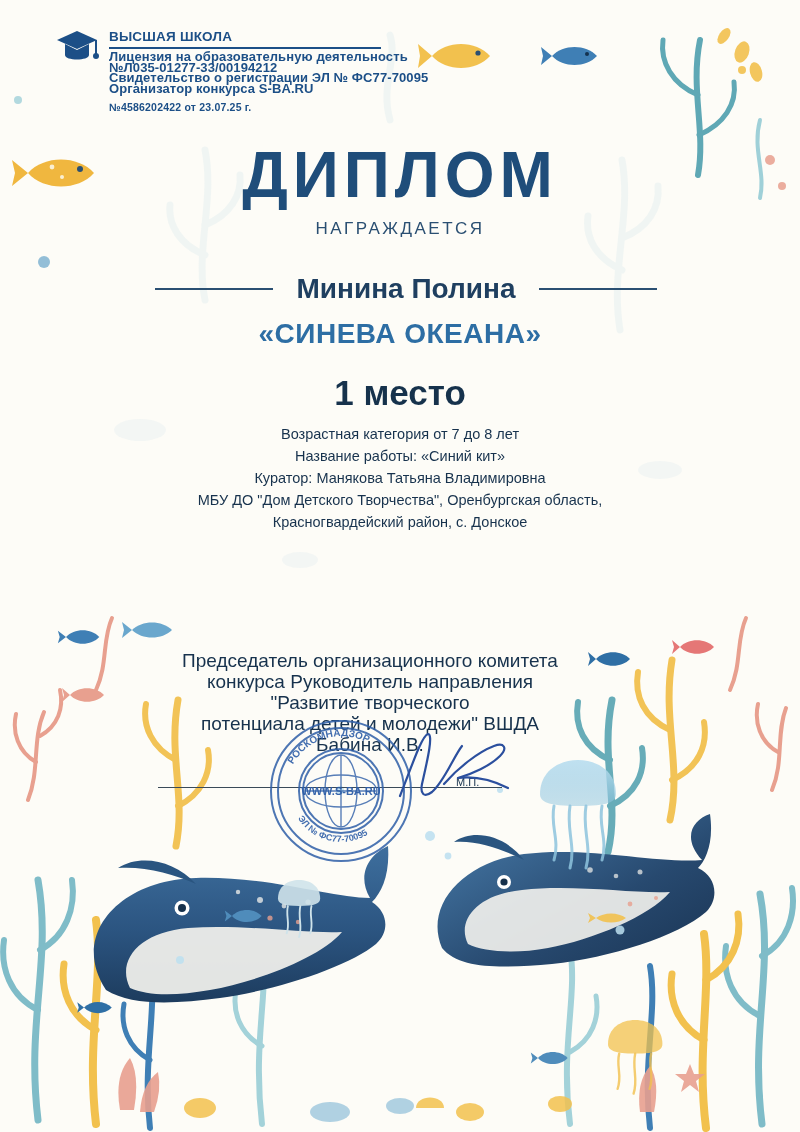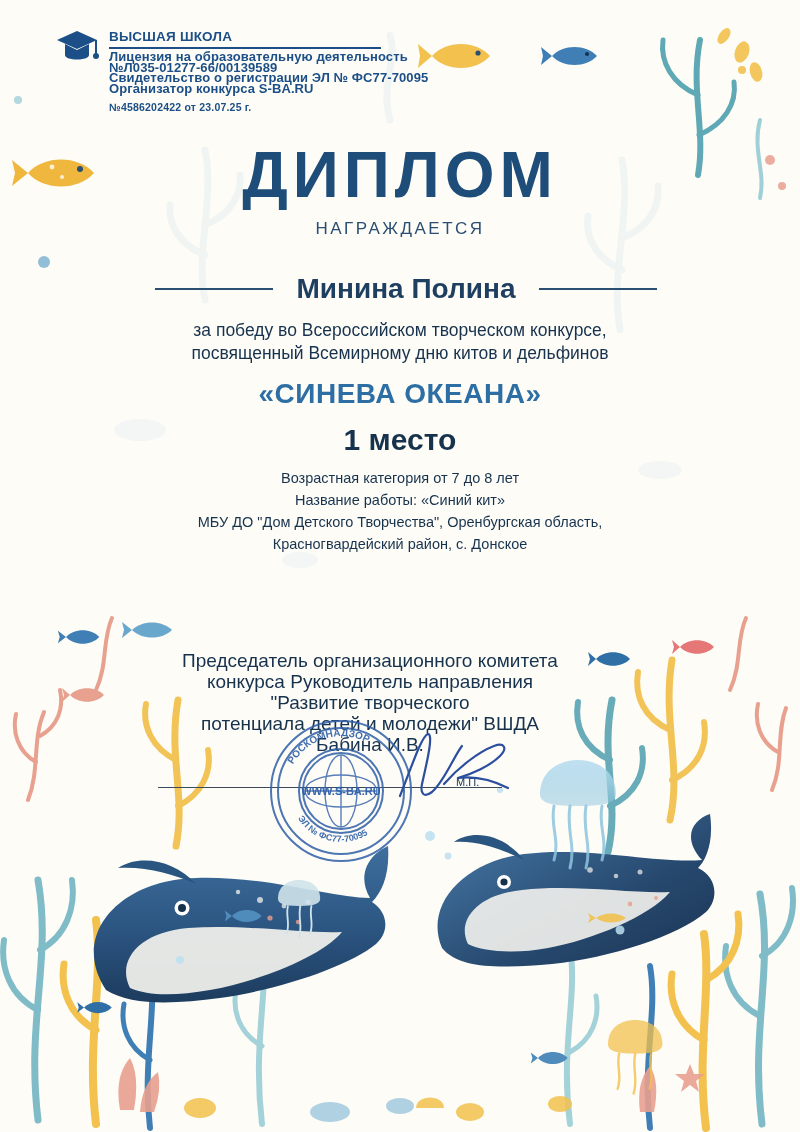--- a/index.html
+++ b/index.html
@@ -115,22 +115,22 @@
     line-height: 23px;
   }
   .contest-name {
     margin-top: 13px;
     font-size: 28px;
     font-weight: bold;
     color: #2d6ea4;
     letter-spacing: .5px;
   }
   .place {
-    margin-top: 13px;
-    font-size: 30px;
+    margin-top: 23px;
+    font-size: 35px;
     font-weight: bold;
     color: #16324c;
   }
   .details {
     margin-top: 10px;
     font-size: 14.5px;
     color: #17324d;
     line-height: 22px;
   }
 
@@ -458,48 +458,45 @@
         <path d="M22 3 L42 12 L22 21 L2 12 Z" fill="#1c4f87"></path>
         <path d="M10 16 L10 27 C10 33 34 33 34 27 L34 16 L22 22 Z" fill="#1c4f87"></path>
         <rect x="40" y="12" width="2" height="14" fill="#1c4f87"></rect>
         <circle cx="41" cy="28" r="3" fill="#1c4f87"></circle>
       </svg>
     </div>
     <div class="org-block">
       <div class="org-name">ВЫСШАЯ ШКОЛА</div>
       <div class="org-rule"></div>
       <div class="org-meta">Лицензия на образовательную деятельность</div>
-      <div class="org-meta">№Л035-01277-66/00139589</div>
+      <div class="org-meta">№Л035-01277-33/00194212</div>
       <div class="org-meta">Свидетельство о регистрации ЭЛ № ФС77-70095</div>
       <div class="org-meta">Организатор конкурса S-BA.RU</div>
       <div class="doc-number">№4586202422 от 23.07.25 г.</div>
     </div>
   </div>
 
   <div class="content">
     <div class="title">ДИПЛОМ</div>
     <div class="subtitle">НАГРАЖДАЕТСЯ</div>
 
     <div class="winner-wrap">
       <div class="rule"></div>
       <div class="winner-name">Минина Полина</div>
       <div class="rule"></div>
     </div>
 
-    <div class="reason">
-      <div>за победу во Всероссийском творческом конкурсе,</div>
-      <div>посвященный Всемирному дню китов и дельфинов</div>
-    </div>
 
     <div class="contest-name">«СИНЕВА ОКЕАНА»</div>
     <div class="place">1 место</div>
 
     <div class="details">
       <div>Возрастная категория от 7 до 8 лет</div>
       <div>Название работы: «Синий кит»</div>
+      <div>Куратор: Манякова Татьяна Владимировна</div>
       <div>МБУ ДО "Дом Детского Творчества", Оренбургская область,</div>
       <div>Красногвардейский район, с. Донское</div>
     </div>
   </div>
 
   <div class="sign-block">
     <div>Председатель организационного комитета</div>
     <div>конкурса Руководитель направления</div>
     <div>"Развитие творческого</div>
     <div>потенциала детей и молодежи" ВШДА</div>

